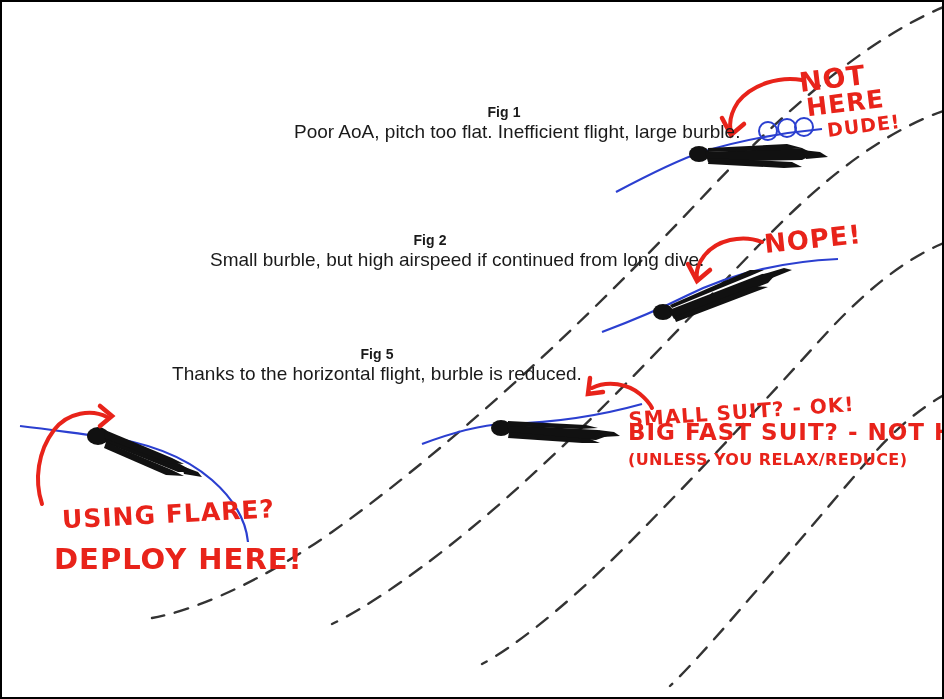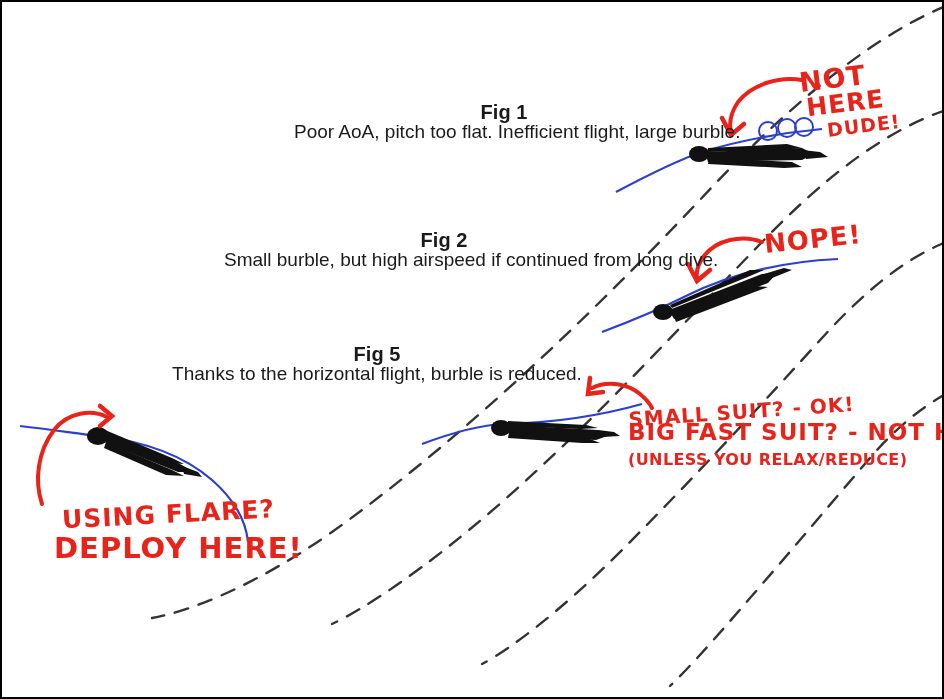--- a/index.html
+++ b/index.html
@@ -25,21 +25,21 @@
     height: 699px;
     pointer-events: none;
   }
   .fig-block {
     position: absolute;
     text-align: center;
     color: #1a1a1a;
   }
   .fig-title {
     font-weight: bold;
-    font-size: 20px;
+    font-size: 14px;
     line-height: 20px;
     letter-spacing: .1px;
   }
   .fig-desc {
     font-size: 19px;
     line-height: 20px;
     white-space: nowrap;
   }
   .hand {
     position: absolute;
@@ -73,21 +73,21 @@
   #ann-small .l1 { transform: rotate(-4deg); }
   #ann-small .l2 { font-size: 23px; margin-top: 1px; }
   #ann-small .l3 { font-size: 16px; margin-top: 2px; letter-spacing: .4px; }
   #ann-flare {
     left: 60px;
     top: 495px;
     font-size: 25px;
     line-height: 34px;
   }
   #ann-flare .l1 { transform: rotate(-3deg); }
-  #ann-flare .l2 { font-size: 29px; margin-left: -8px; }
+  #ann-flare .l2 { font-size: 29px; margin-left: -8px; margin-top: 11px; }
 </style>
 </head>
 <body>
 
 <div id="canvas">
 
   <svg class="layer" viewBox="0 0 944 699">
 
     <g fill="none" stroke="#333333" stroke-width="2.4" stroke-dasharray="14 11" stroke-linecap="round">
       <path d="M944 4 C 880 30, 800 90, 710 185 C 610 292, 470 430, 330 530 C 250 586, 185 610, 150 616"></path>
@@ -166,21 +166,21 @@
       <path d="M98 404 L 110 414 L 98 424" stroke-width="4.5"></path>
     </g>
 
   </svg>
 
   <div class="fig-block" id="fig1-block" style="left:292px; top:100px; width:420px;">
     <div class="fig-title">Fig 1</div>
     <div class="fig-desc">Poor AoA, pitch too flat. Inefficient flight, large burble.</div>
   </div>
 
-  <div class="fig-block" id="fig2-block" style="left:222px; top:228px; width:440px;text-align:center;">
+  <div class="fig-block" id="fig2-block" style="left:208px; top:228px; width:440px;text-align:center;">
     <div class="fig-title">Fig 2</div>
     <div class="fig-desc">Small burble, but high airspeed if continued from long dive.</div>
   </div>
 
   <div class="fig-block" id="fig3-block" style="left:155px; top:342px; width:440px;">
     <div class="fig-title">Fig 5</div>
     <div class="fig-desc">Thanks to the horizontal flight, burble is reduced.</div>
   </div>
 
   <div class="hand" id="ann-not">

